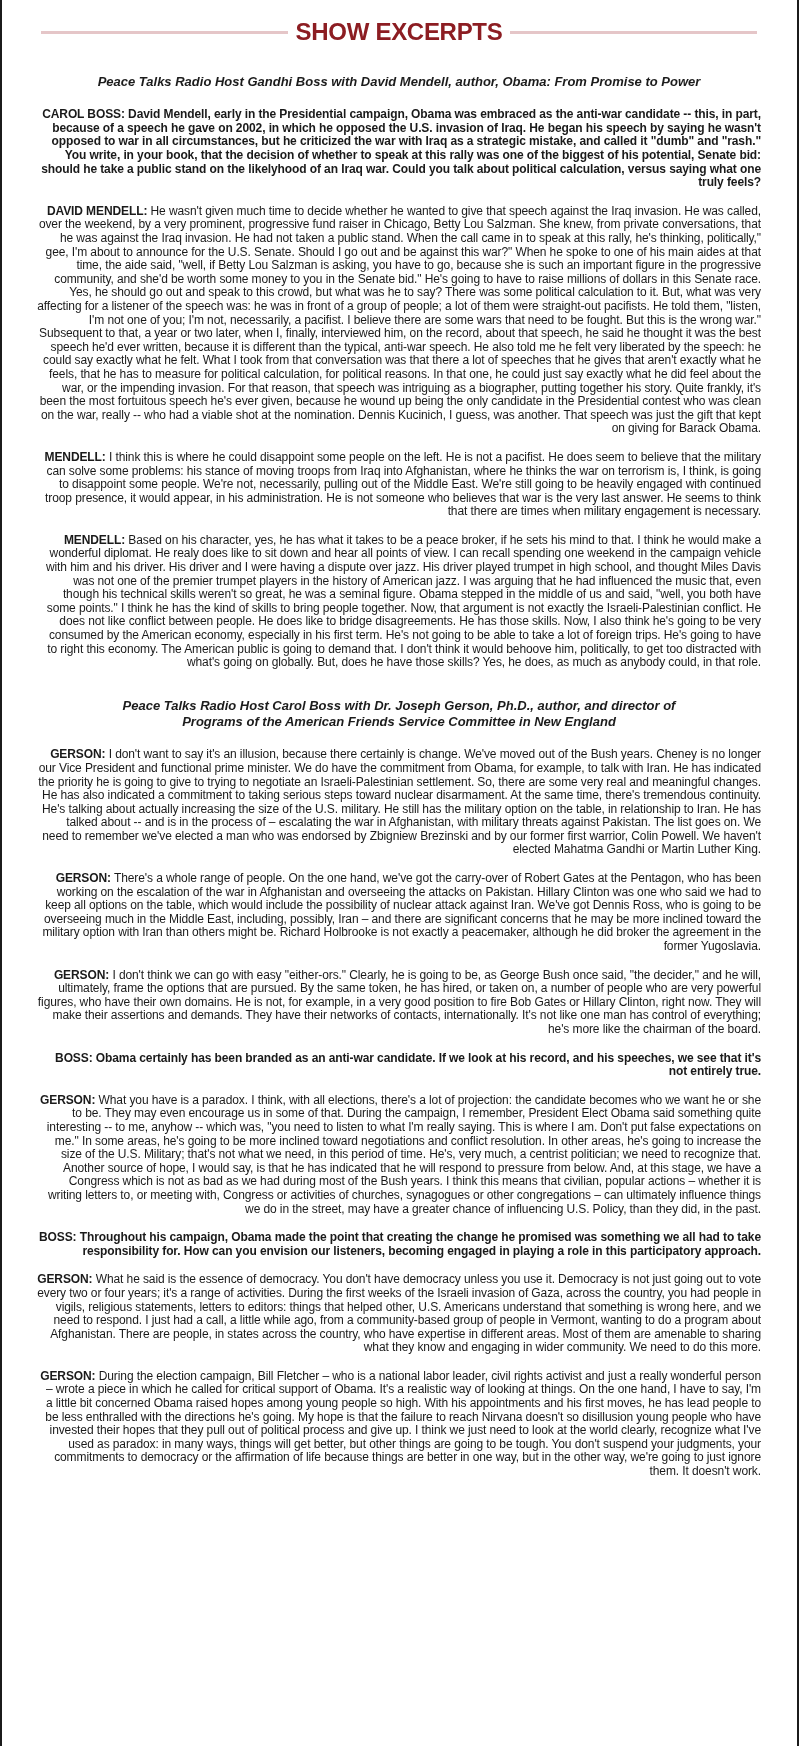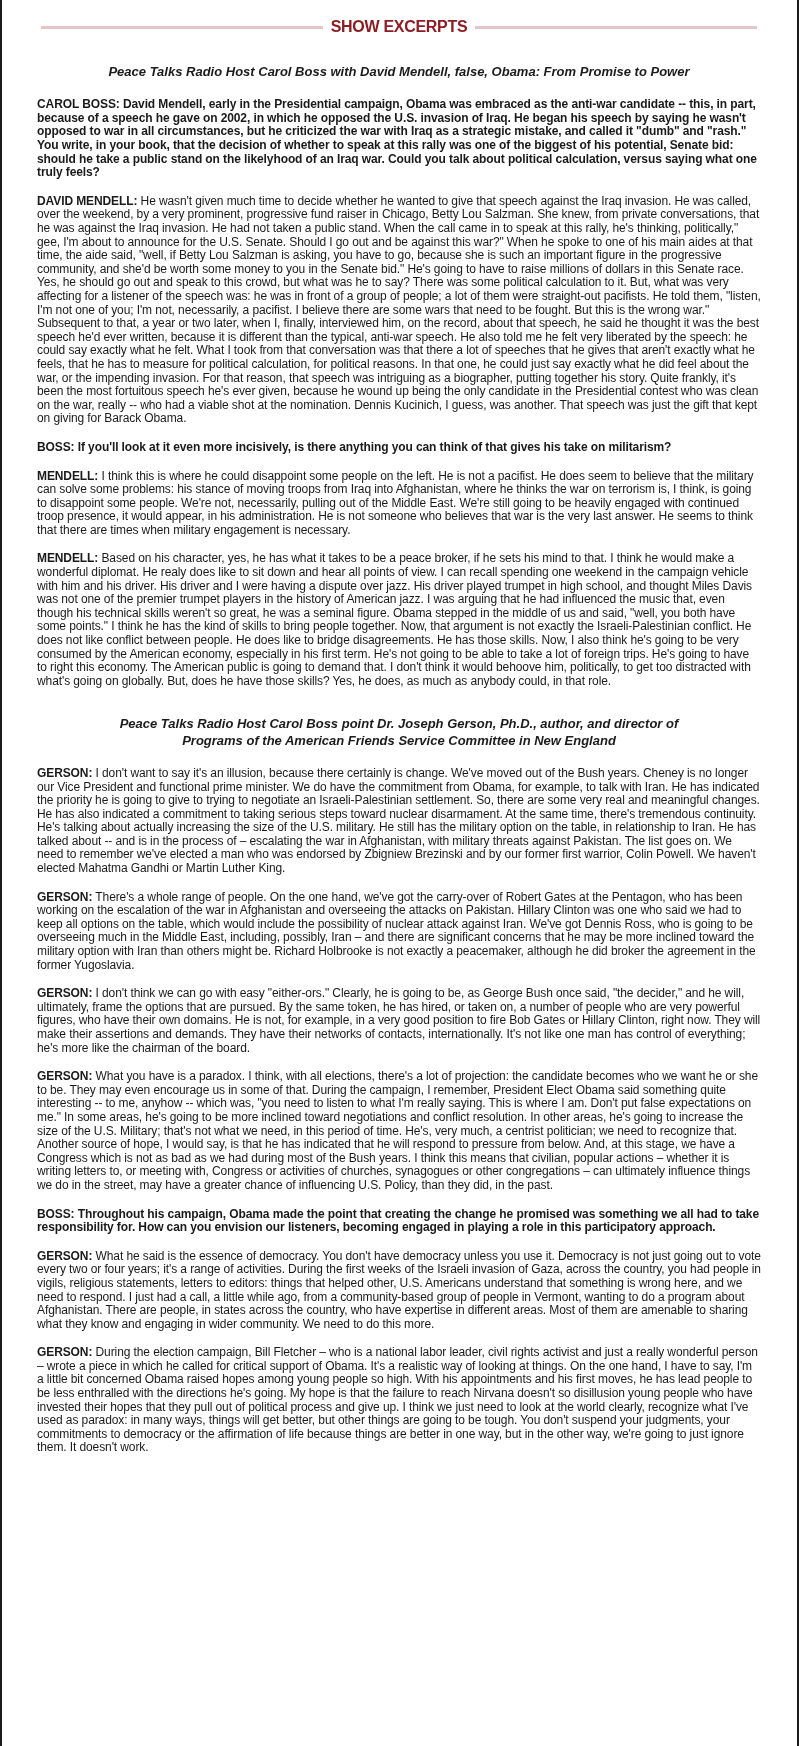--- a/index.html
+++ b/index.html
@@ -21,63 +21,63 @@
     margin: 6px 4px 0 4px;
   }
   .rule {
     flex: 1 1 auto;
     height: 3px;
     background: #e5c6c8;
   }
   .page-title {
     margin: 0;
     padding: 0 8px;
-    font-size: 16px;
+    font-size: 24px;
     font-weight: 700;
     letter-spacing: -0.3px;
     color: #8c1d22;
     white-space: nowrap;
   }
   .subtitle {
     margin: 28px 55px 18px 55px;
     font-size: 13px;
     font-style: italic;
     font-weight: 700;
     text-align: center;
     color: #1c1c1c;
     line-height: 1.25;
   }
   .para {
     margin: 0 0 15px 0;
     font-size: 12px;
     line-height: 13.6px;
     letter-spacing: -0.1px;
-    text-align: left;
+    text-align: right;
   }
   .para.q { font-weight: 700; }
   .para .speaker { font-weight: 700; }
 </style>
 </head>
 <body>
 
 <div class="page">
   <header class="header-bar">
     <div class="rule"></div>
     <h1 class="page-title">SHOW EXCERPTS</h1>
     <div class="rule"></div>
   </header>
   <main id="transcript">
-      <h2 class="subtitle">Peace Talks Radio Host Carol Boss with David Mendell, false, Obama: From Promise to Power</h2>
+      <h2 class="subtitle">Peace Talks Radio Host Gandhi Boss with David Mendell, author, Obama: From Promise to Power</h2>
       <p class="para q"><strong class="speaker">CAROL BOSS:</strong>  David Mendell, early in the Presidential campaign, Obama was embraced as the anti-war candidate -- this, in part, because of a speech he gave on 2002, in which he opposed the U.S. invasion of Iraq. He began his speech by saying he wasn't opposed to war in all circumstances, but he criticized the war with Iraq as a strategic mistake, and called it "dumb" and "rash." You write, in your book, that the decision of whether to speak at this rally was one of the biggest of his potential, Senate bid: should he take a public stand on the likelyhood of an Iraq war.  Could you talk about political calculation, versus saying what one truly feels?</p>
       <p class="para a"><strong class="speaker">DAVID MENDELL:</strong>  He wasn't given much time to decide whether he wanted to give that speech against the Iraq invasion. He was called, over the weekend, by a very prominent, progressive fund raiser in Chicago, Betty Lou Salzman. She knew, from private conversations, that he was against the Iraq invasion. He had not taken a public stand. When the call came in to speak at this rally, he's thinking, politically," gee, I'm about to announce for the U.S. Senate. Should I go out and be against this war?"  When he spoke to one of his main aides at that time, the aide said, "well, if Betty Lou Salzman is asking, you have to go, because she is such an important figure in the progressive community, and she'd be worth some money to you in the Senate bid." He's going to have to raise millions of dollars in this Senate race. Yes, he should go out and speak to this crowd, but what was he to say? There was some political calculation to it. But, what was very affecting for a listener of the speech was: he was in front of a group of people; a lot of them were straight-out pacifists. He told them, "listen, I'm not one of you; I'm not, necessarily, a pacifist. I believe there are some wars that need to be fought. But this is the wrong war." Subsequent to that, a year or two later, when I, finally, interviewed him, on the record, about that speech, he said he thought it was the best speech he'd ever written, because it is different than the typical, anti-war speech. He also told me he felt very liberated by the speech: he could say exactly what he felt. What I took from that conversation was that there a lot of speeches that he gives that aren't exactly what he feels, that he has to measure for political calculation, for political reasons. In that one, he could just say exactly what he did feel about the war, or the impending invasion. For that reason, that speech was intriguing as a biographer, putting together his story. Quite frankly, it's been the most fortuitous speech he's ever given, because he wound up being the only candidate in the Presidential contest who was clean on the war, really -- who had a viable shot at the nomination. Dennis Kucinich, I guess, was another. That speech was just the gift that kept on giving for Barack Obama.</p>
-      <p class="para q"><strong class="speaker">BOSS:</strong>  If you'll look at it even more incisively, is there anything you can think of that gives his take on militarism?</p>
       <p class="para a"><strong class="speaker">MENDELL:</strong>  I think this is where he could disappoint some people on the left. He is not a pacifist. He does seem to believe that the military can solve some problems: his stance of moving troops from Iraq into Afghanistan, where he thinks the war on terrorism is, I think, is going to disappoint some people. We're not, necessarily, pulling out of the Middle East. We're still going to be heavily engaged with continued troop presence, it would appear, in his administration. He is not someone who believes that war is the very last answer. He seems to think that there are times when military engagement is necessary.</p>
       <p class="para a"><strong class="speaker">MENDELL:</strong>  Based on his character, yes, he has what it takes to be a peace broker, if he sets his mind to that. I think he would make a wonderful diplomat. He realy does like to sit down and hear all points of view. I can recall spending one weekend in the campaign vehicle with him and his driver. His driver and I were having a dispute over jazz. His driver played trumpet in high school, and thought Miles Davis was not one of the premier trumpet players in the history of American jazz. I was arguing that he had influenced the music that, even though his technical skills weren't so great, he was a seminal figure. Obama stepped in the middle of us and said, "well, you both have some points."  I think he has the kind of skills to bring people together. Now, that argument is not exactly the Israeli-Palestinian conflict. He does not like conflict between people. He does like to bridge disagreements. He has those skills. Now, I also think he's going to be very consumed by the American economy, especially in his first term. He's not going to be able to take a lot of foreign trips. He's going to have to right this economy. The American public is going to demand that. I don't think it would behoove him, politically, to get too distracted with what's going on globally. But, does he have those skills? Yes, he does, as much as anybody could, in that role.</p>
-      <h2 class="subtitle">Peace Talks Radio Host Carol Boss point Dr. Joseph Gerson, Ph.D., author, and director of Programs of the American Friends Service Committee in New England</h2>
+      <h2 class="subtitle">Peace Talks Radio Host Carol Boss with Dr. Joseph Gerson, Ph.D., author, and director of Programs of the American Friends Service Committee in New England</h2>
       <p class="para a"><strong class="speaker">GERSON:</strong>  I don't want to say it's an illusion, because there certainly is change. We've moved out of the Bush years. Cheney is no longer our Vice President and functional prime minister. We do have the commitment from Obama, for example, to talk with Iran. He has indicated the priority he is going to give to trying to negotiate an Israeli-Palestinian settlement. So, there are some very real and meaningful changes. He has also indicated a commitment to taking serious steps toward nuclear disarmament. At the same time, there's tremendous continuity. He's talking about actually increasing the size of the U.S. military. He still has the military option on the table, in relationship to Iran. He has talked about -- and is in the process of – escalating the war in Afghanistan, with military threats against Pakistan. The list goes on. We need to remember we've elected a man who was endorsed by Zbigniew Brezinski and by our former first warrior, Colin Powell. We haven't elected Mahatma Gandhi or Martin Luther King.</p>
       <p class="para a"><strong class="speaker">GERSON:</strong>  There's a whole range of people. On the one hand, we've got the carry-over of Robert Gates at the Pentagon, who has been working on the escalation of the war in Afghanistan and overseeing the attacks on Pakistan. Hillary Clinton was one who said we had to keep all options on the table, which would include the possibility of nuclear attack against Iran. We've got Dennis Ross, who is going to be overseeing much in the Middle East, including, possibly, Iran – and there are significant concerns that he may be more inclined toward the military option with Iran than others might be. Richard Holbrooke is not exactly a peacemaker, although he did broker the agreement in the former Yugoslavia.</p>
       <p class="para a"><strong class="speaker">GERSON:</strong>  I don't think we can go with easy "either-ors."  Clearly, he is going to be, as George Bush once said, "the decider," and he will, ultimately, frame the options that are pursued. By the same token, he has hired, or taken on, a number of people who are very powerful figures, who have their own domains. He is not, for example, in a very good position to fire Bob Gates or Hillary Clinton, right now. They will make their assertions and demands. They have their networks of contacts, internationally. It's not like one man has control of everything; he's more like the chairman of the board.</p>
+      <p class="para q"><strong class="speaker">BOSS:</strong>  Obama certainly has been branded as an anti-war candidate. If we look at his record, and his speeches, we see that it's not entirely true.</p>
       <p class="para a"><strong class="speaker">GERSON:</strong>  What you have is a paradox. I think, with all elections, there's a lot of projection: the candidate becomes who we want he or she to be. They may even encourage us in some of that. During the campaign, I remember, President Elect Obama said something quite interesting -- to me, anyhow -- which was, "you need to listen to what I'm really saying. This is where I am. Don't put false expectations on me."  In some areas, he's going to be more inclined toward negotiations and conflict resolution. In other areas, he's going to increase the size of the U.S. Military; that's not what we need, in this period of time. He's, very much, a centrist politician; we need to recognize that. Another source of hope, I would say, is that he has indicated that he will respond to pressure from below. And, at this stage, we have a Congress which is not as bad as we had during most of the Bush years. I think this means that civilian, popular actions – whether it is writing letters to, or meeting with, Congress or activities of churches, synagogues or other congregations – can  ultimately influence things we do in the street, may have a greater chance of influencing U.S. Policy, than they did, in the past.</p>
       <p class="para q"><strong class="speaker">BOSS:</strong>  Throughout his campaign, Obama made the point that creating the change he promised was something we all had to take responsibility for. How can you envision our listeners, becoming engaged in playing a role in this participatory approach.</p>
       <p class="para a"><strong class="speaker">GERSON:</strong>  What he said is the essence of democracy.  You don't have democracy unless you use it.  Democracy is not just going out to vote every two or four years; it's a range of activities.  During the first weeks of the Israeli invasion of Gaza, across the country, you had people in vigils, religious statements, letters to editors: things that helped other, U.S. Americans understand that something is wrong here, and we need to respond.  I just had a call, a little while ago, from a community-based group of people in Vermont, wanting to do a program about Afghanistan.  There are people, in states across the country, who have expertise in different areas.  Most of them are amenable to sharing what they know and engaging in wider community. We need to do this more.</p>
       <p class="para a"><strong class="speaker">GERSON:</strong>  During the election campaign, Bill Fletcher – who is a national labor leader, civil rights activist and just a really wonderful person – wrote a piece in which he called for critical support of Obama.  It's a realistic way of looking at things.  On the one hand, I have to say, I'm a little bit concerned Obama raised hopes among young people so high.  With his appointments and his first moves, he has lead people to be less enthralled with the directions he's going.  My hope is that the failure to reach Nirvana doesn't so disillusion young people who have invested their hopes that they pull out of political process and give up.  I think we just need to look at the world clearly, recognize what I've used as paradox: in many ways, things will get better, but other things are going to be tough. You don't suspend your judgments, your commitments to democracy or the affirmation of life because things are better in one way, but in the other way, we're going to just ignore them.  It doesn't work.</p>
     </main>
 </div>
 
 </body></html>

